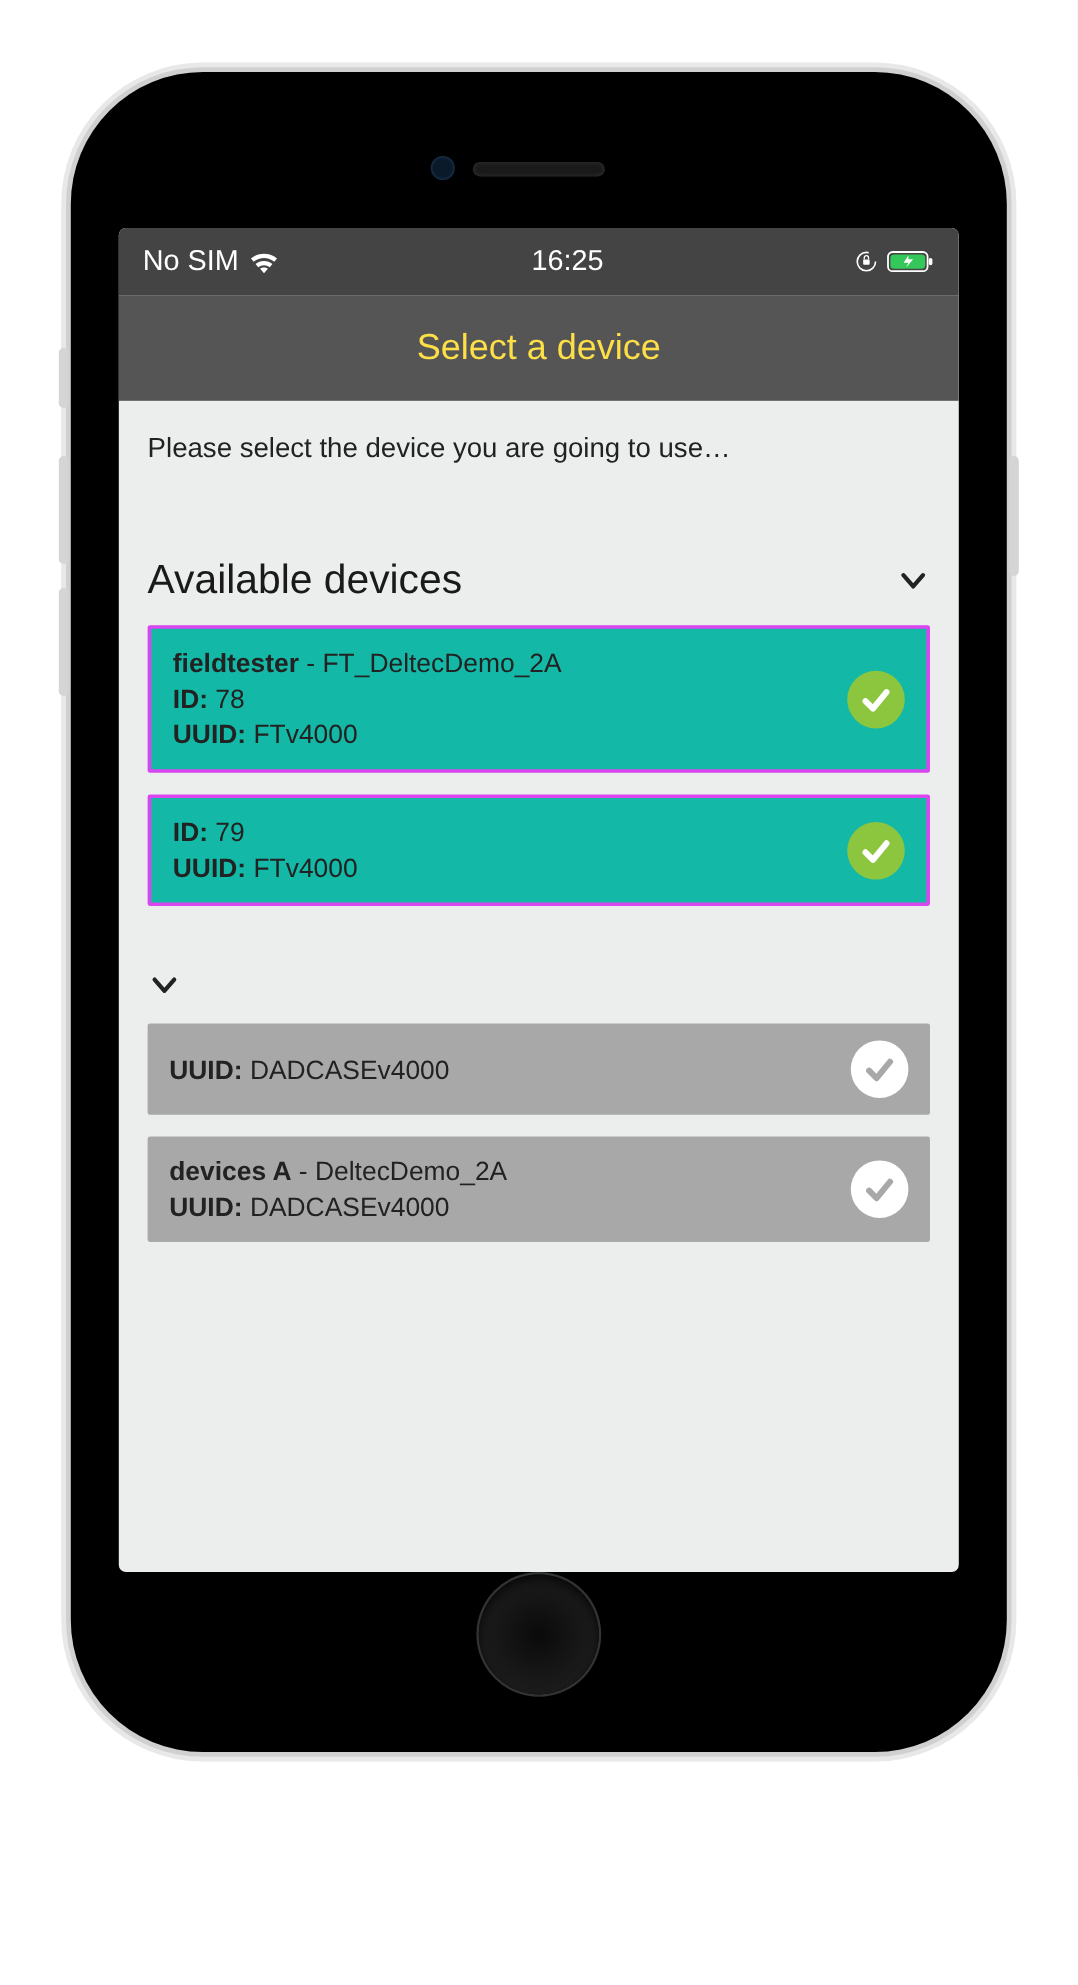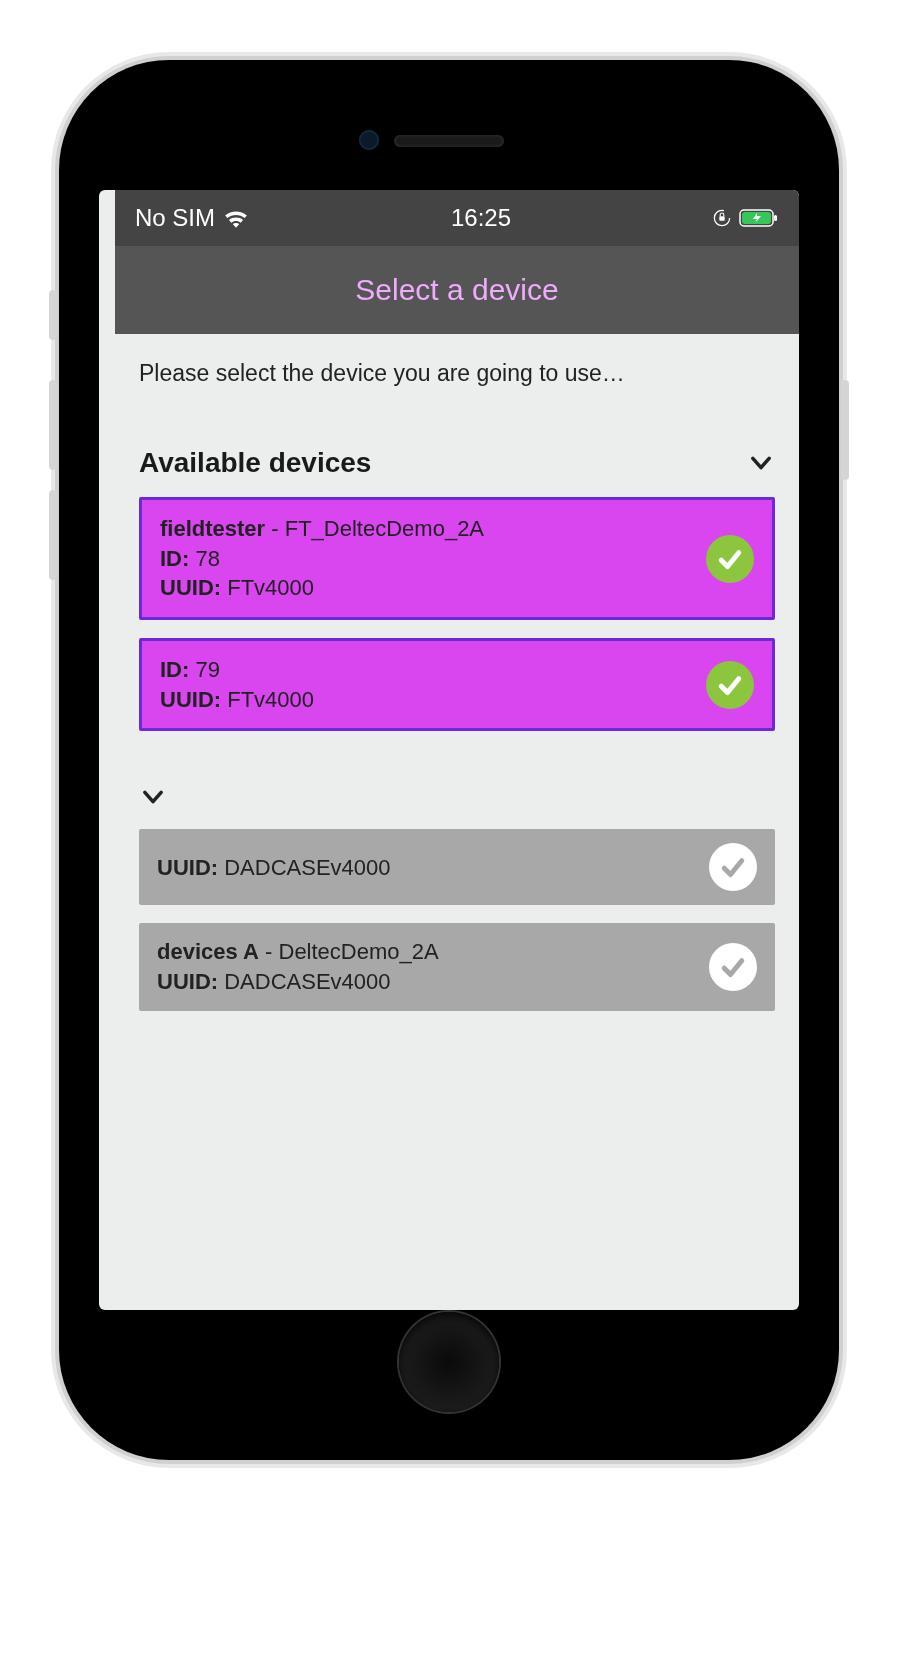--- a/index.html
+++ b/index.html
@@ -82,21 +82,20 @@
   .side-btn.power { right: -10px; top: 320px; width: 8px; height: 100px; }
 
   .screen {
     width: 100%;
     height: 100%;
     background: #eceeee;
     border-radius: 6px;
     overflow: hidden;
     display: flex;
     flex-direction: column;
-    padding-left: 16px;
   }
   .status-bar {
     background: #444444;
     height: 56px;
     display: flex;
     align-items: center;
     justify-content: space-between;
     padding: 0 20px;
     color: #fff;
     font-size: 24px;
@@ -107,57 +106,57 @@
   .wifi-icon { width: 26px; height: 20px; }
   .battery-svg { width: 40px; height: 20px; }
   .lock-rotate { width:18px; height:18px; }
 
   .app-header {
     background: #555555;
     height: 88px;
     display: flex;
     align-items: center;
     justify-content: center;
-    color: #f0abfc;
+    color: #fde047;
     font-size: 30px;
     font-weight: 400;
   }
   .content {
     flex: 1;
     padding: 26px 24px 20px 24px;
     overflow: hidden;
   }
   .instruction {
     font-size: 23px;
     color: #222;
-    margin-bottom: 60px;
+    margin-bottom: 77px;
   }
   .section-header {
     display: flex;
     justify-content: space-between;
     align-items: center;
     margin-bottom: 18px;
   }
   .section-title {
-    font-size: 28px;
+    font-size: 34px;
     color: #1a1a1a;
-    font-weight: 700;
+    font-weight: 400;
   }
   .chevron { width: 28px; height: 28px; }
   .device-card {
     border-radius: 2px;
     padding: 14px 18px;
     margin-bottom: 18px;
     display: flex;
     align-items: center;
     justify-content: space-between;
   }
   .device-card.available {
-    background: #d946ef;
-    border: 3px solid #6d28d9;
+    background: #14b8a6;
+    border: 3px solid #d946ef;
   }
   .device-card.unavailable {
     background: #a8a8a8;
     border: none;
     color: #222;
   }
   .device-info { flex: 1; }
   .device-line { font-size: 22px; line-height: 1.35; color: #222; }
   .device-line .bold { font-weight: 700; }
   .check-badge {

